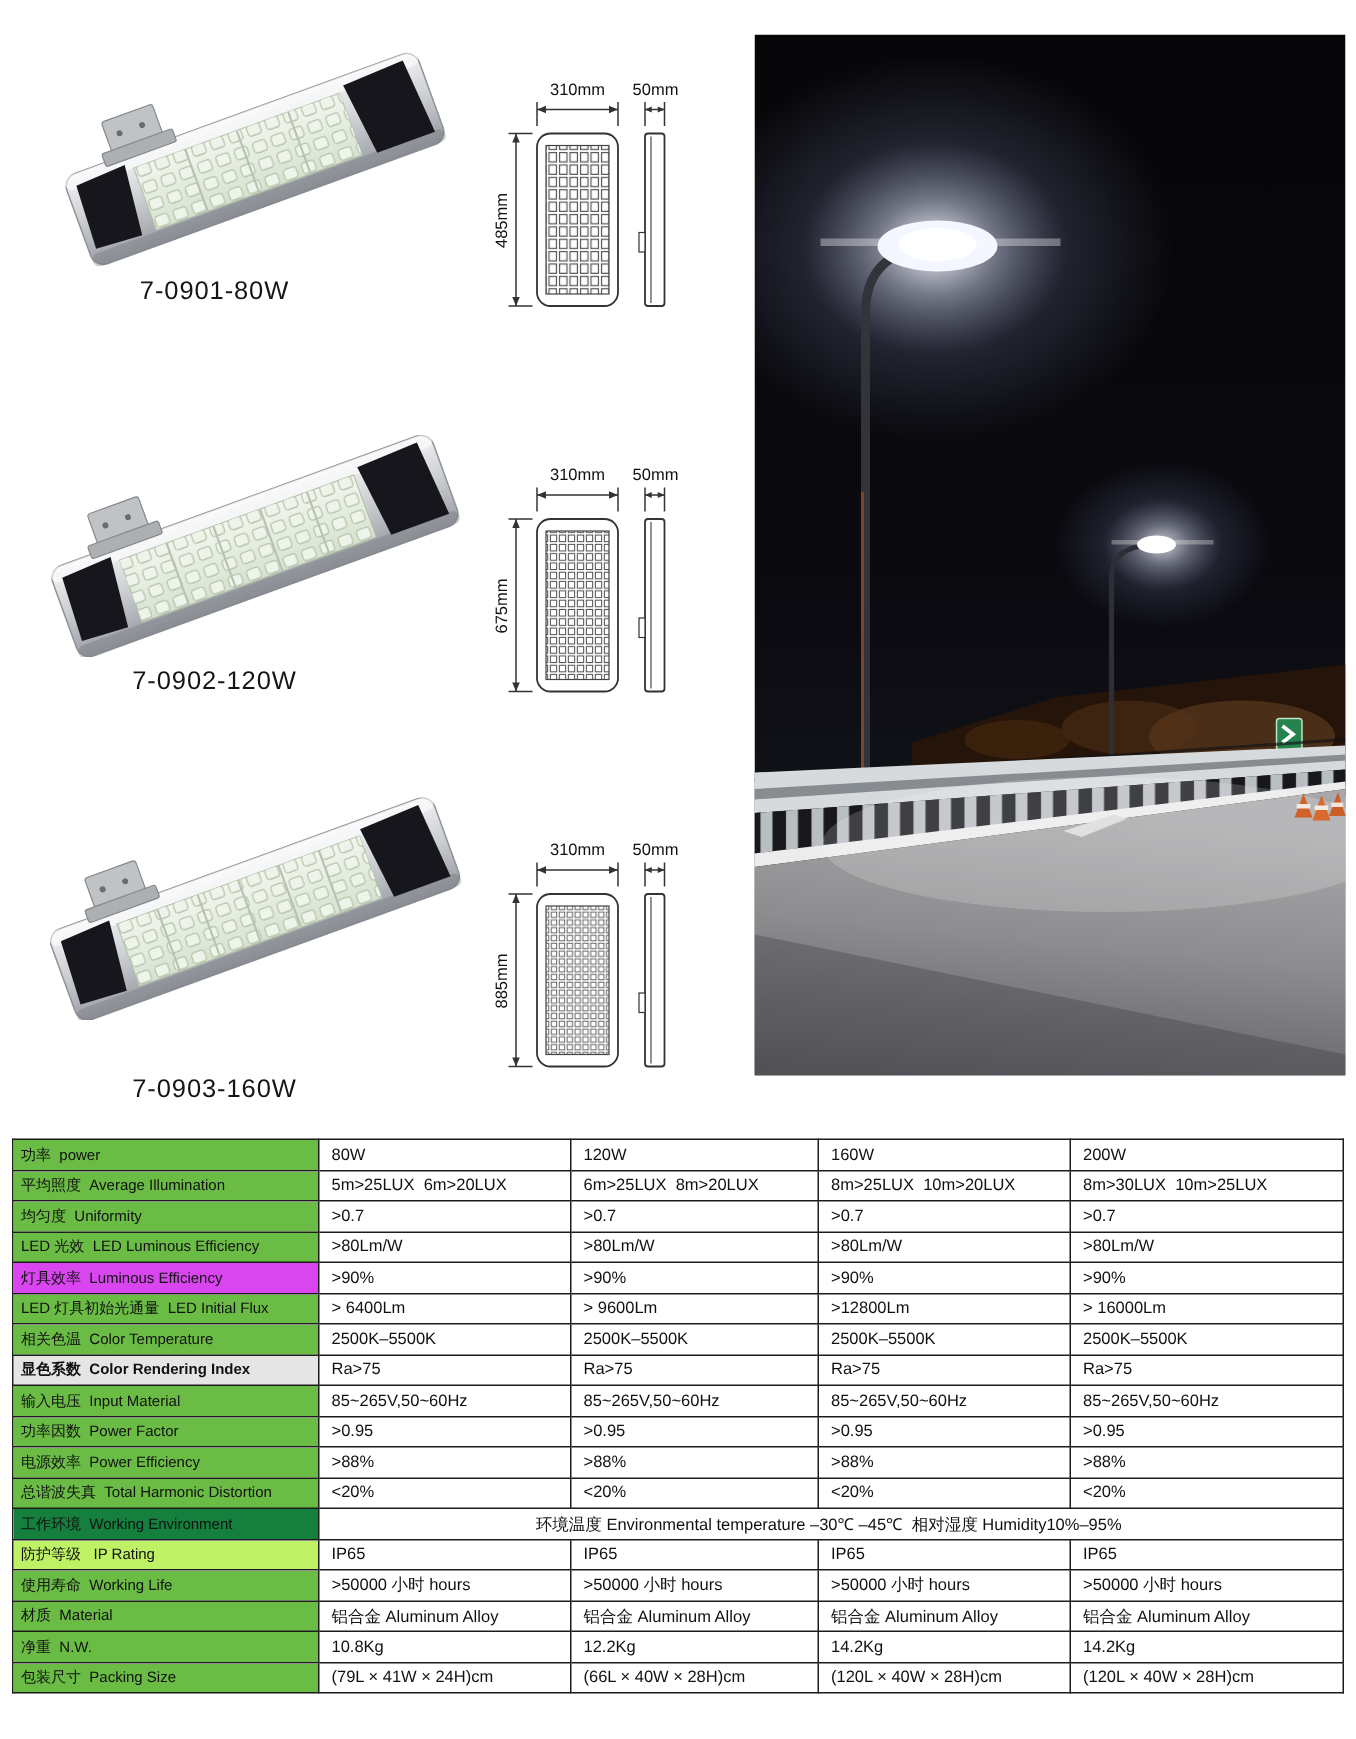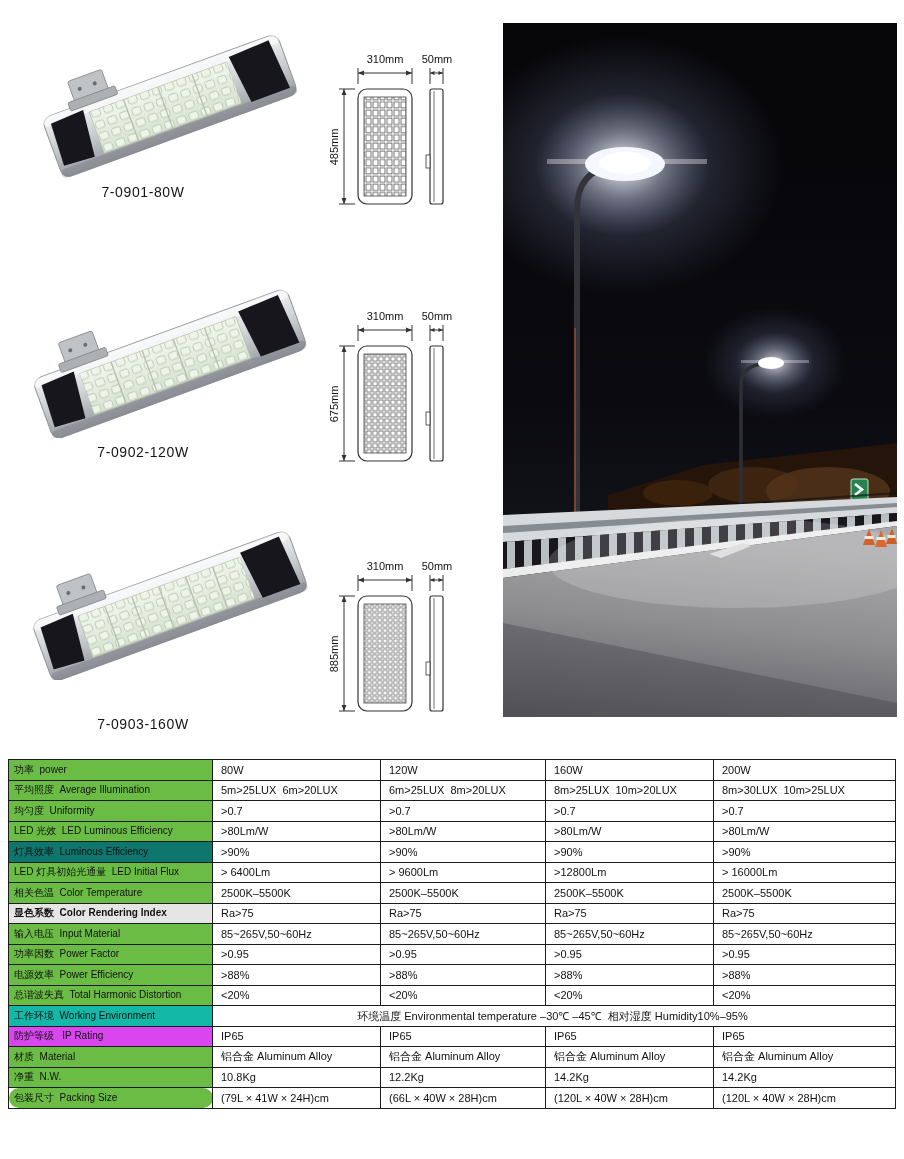--- a/index.html
+++ b/index.html
@@ -7,21 +7,21 @@
   body {
     background:#ffffff;
     font-family:"Liberation Sans", sans-serif;
     position:relative;
     overflow:hidden;
     color:#111;
   }
   .abs { position:absolute; }
   .model-label {
     position:absolute; left:28px; width:230px;
-    text-align:center; font-size:14px; letter-spacing:.6px; color:#151515;
+    text-align:center; font-size:17px; letter-spacing:.6px; color:#151515;
   }
   table.spec {
     position:absolute; left:8px; top:759px; width:887px;
     border-collapse:collapse; table-layout:fixed;
   }
   table.spec td {
     border:1px solid #1c1c1c;
     height:20.5px;
     font-size:11px;
     padding:0 3px 0 8px;
@@ -332,21 +332,21 @@
         <td>&gt;0.7</td>
       </tr>
       <tr>
         <td class="label-cell" style="background: rgb(106, 188, 69);">LED 光效  LED Luminous Efficiency</td>
         <td>&gt;80Lm/W</td>
         <td>&gt;80Lm/W</td>
         <td>&gt;80Lm/W</td>
         <td>&gt;80Lm/W</td>
       </tr>
       <tr>
-        <td class="label-cell" style="background: #0f766e; margin-top: 20px;">灯具效率  Luminous Efficiency</td>
+        <td class="label-cell" style="background: #d946ef; margin-top: 20px;">灯具效率  Luminous Efficiency</td>
         <td>&gt;90%</td>
         <td>&gt;90%</td>
         <td>&gt;90%</td>
         <td>&gt;90%</td>
       </tr>
       <tr>
         <td class="label-cell" style="background: rgb(106, 188, 69);">LED 灯具初始光通量  LED Initial Flux</td>
         <td>&gt; 6400Lm</td>
         <td>&gt; 9600Lm</td>
         <td>&gt;12800Lm</td>
@@ -388,45 +388,52 @@
         <td>&gt;88%</td>
       </tr>
       <tr>
         <td class="label-cell" style="background: rgb(106, 188, 69);">总谐波失真  Total Harmonic Distortion</td>
         <td>&lt;20%</td>
         <td>&lt;20%</td>
         <td>&lt;20%</td>
         <td>&lt;20%</td>
       </tr>
       <tr>
-        <td class="label-cell" style="background: #14b8a6; margin-top: 48px;">工作环境  Working Environment</td>
+        <td class="label-cell" style="background: #15803d; margin-top: 48px;">工作环境  Working Environment</td>
         <td colspan="4" class="merged-cell">环境温度 Environmental temperature –30℃ –45℃  相对湿度 Humidity10%–95%</td>
       </tr>
       <tr>
-        <td class="label-cell" style="background: #d946ef; margin-top: 44px;">防护等级   IP Rating</td>
+        <td class="label-cell" style="background: #bef264; margin-top: 44px;">防护等级   IP Rating</td>
         <td>IP65</td>
         <td>IP65</td>
         <td>IP65</td>
         <td>IP65</td>
+      </tr>
+      <tr>
+        <td class="label-cell" style="background: rgb(106, 188, 69);">使用寿命  Working Life</td>
+        <td>&gt;50000 小时 hours</td>
+        <td>&gt;50000 小时 hours</td>
+        <td>&gt;50000 小时 hours</td>
+        <td>&gt;50000 小时 hours</td>
       </tr>
       <tr>
         <td class="label-cell" style="background: rgb(106, 188, 69);">材质  Material</td>
         <td>铝合金 Aluminum Alloy</td>
         <td>铝合金 Aluminum Alloy</td>
         <td>铝合金 Aluminum Alloy</td>
         <td>铝合金 Aluminum Alloy</td>
       </tr>
       <tr>
         <td class="label-cell" style="background: rgb(106, 188, 69);">净重  N.W.</td>
         <td>10.8Kg</td>
         <td>12.2Kg</td>
         <td>14.2Kg</td>
         <td>14.2Kg</td>
       </tr>
       <tr>
-        <td class="label-cell" style="background: rgb(106, 188, 69); border-radius: 10px;">包装尺寸  Packing Size</td>
+        <td class="label-cell" style="background: rgb(106, 188, 69);">包装尺寸  Packing Size</td>
         <td>(79L × 41W × 24H)cm</td>
         <td>(66L × 40W × 28H)cm</td>
         <td>(120L × 40W × 28H)cm</td>
         <td>(120L × 40W × 28H)cm</td>
       </tr>
     </tbody>
 </table>
 
 </body></html>

